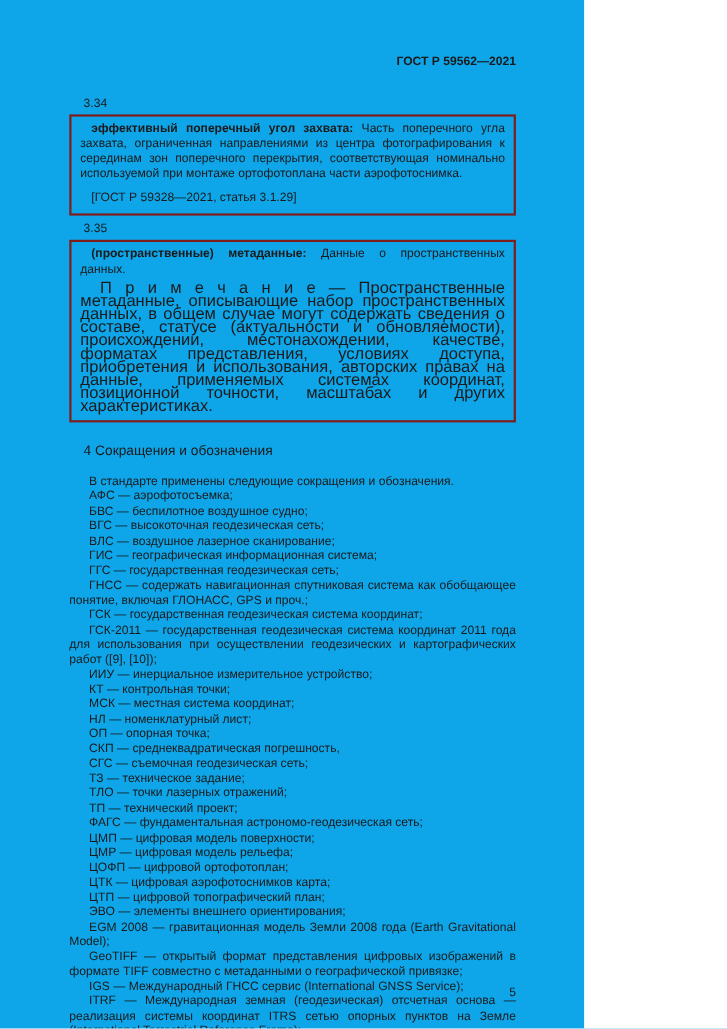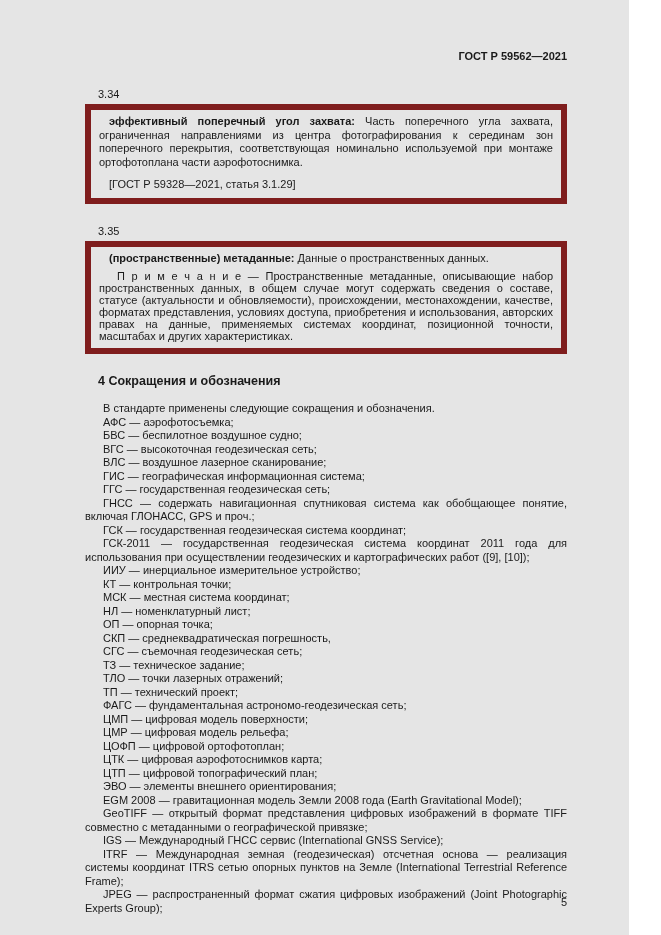--- a/index.html
+++ b/index.html
@@ -1,63 +1,63 @@
 <!DOCTYPE html>
 <html><head>
 <meta charset="utf-8">
 <style>
   html,body{margin:0;padding:0;background:#ffffff;}
   .page{
     position:relative;
-    width:629px;
+    width:531px;
     height:935px;
-    background:#e5e5e5;
+    background:#0ea5e9;
     box-sizing:border-box;
-    padding:50px 62px 0 85px;
+    padding:50px 62px 0 63px;
     font-family:"Liberation Sans", sans-serif;
     font-size:11px;
     line-height:13.5px;
     color:#1a1a1a;
     overflow:hidden;
   }
   .header{
     text-align:right;
     font-weight:bold;
     font-size:11px;
     margin-bottom:24px;
   }
   .clause-num{
     padding-left:13px;
     margin-bottom:3px;
   }
   .def-box{
-    border:6px solid #7f1d1d;
+    border:2px solid #7f1d1d;
     padding:5px 8px 6px 8px;
-    margin-bottom:21px;
+    margin-bottom:6px;
   }
   .def-text{
     margin:0;
     text-align:justify;
     text-indent:10px;
   }
   .bold{font-weight:bold;}
   .note{
     margin:4px 0 0 0;
-    font-size:11px;
+    font-size:15px;
     line-height:12px;
     text-align:justify;
     text-indent:18px;
   }
   .source{
     margin:9px 0 0 0;
     text-indent:10px;
   }
   .section-heading{
     font-size:12.5px;
-    font-weight:bold;
+    font-weight:normal;
     margin:20px 0 14px 0;
     padding-left:13px;
   }
   .para{
     margin:0;
     text-align:justify;
   }
   .indent{text-indent:18px;}
   .abbrev-list .para{margin:0;}
   .footer{

